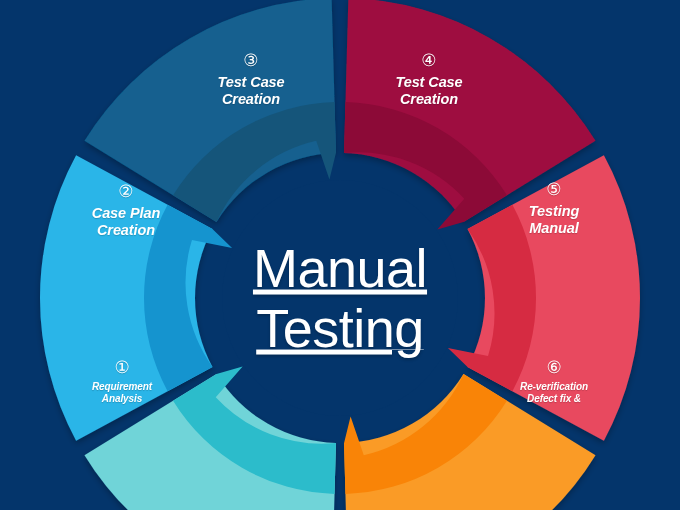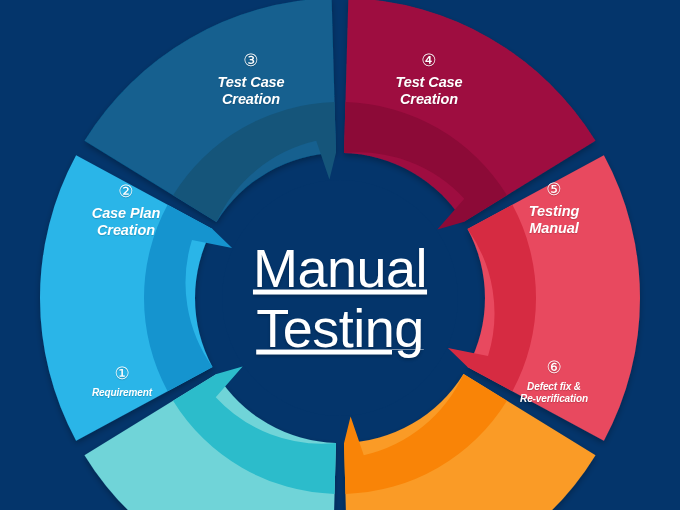--- a/index.html
+++ b/index.html
@@ -107,20 +107,21 @@
           <path d="M 506.94,400.70 A 196 196 0 0 1 345.47,493.92 L 344.05,442.94 L 350.58,416.53 L 363.78,455.21 A 145 145 0 0 0 463.50,373.98 Z" fill="#f98407"></path>
         </g>
         <circle cx="340" cy="298" r="118" fill="#04356b"></circle>
       </g>
   </svg>
 
   <div id="label-layer">
       <div class="seg-label" style="left: 122px; top: 382px;">
         <div class="seg-num">①</div>
         <div class="seg-text wide">Requirement</div>
+        <div class="seg-text wide">Analysis</div>
       </div>
       <div class="seg-label" style="left: 126px; top: 211px;">
         <div class="seg-num">②</div>
         <div class="seg-text">Case Plan</div>
         <div class="seg-text">Creation</div>
       </div>
       <div class="seg-label" style="left: 251px; top: 80px;">
         <div class="seg-num">③</div>
         <div class="seg-text">Test Case</div>
         <div class="seg-text">Creation</div>
@@ -130,22 +131,22 @@
         <div class="seg-text">Test Case</div>
         <div class="seg-text">Creation</div>
       </div>
       <div class="seg-label" style="left: 554px; top: 209px;">
         <div class="seg-num">⑤</div>
         <div class="seg-text">Testing</div>
         <div class="seg-text">Manual</div>
       </div>
       <div class="seg-label" style="left: 554px; top: 382px;">
         <div class="seg-num">⑥</div>
+        <div class="seg-text wide">Re-verification</div>
         <div class="seg-text wide">Defect fix &amp;</div>
-        <div class="seg-text wide">Re-verification</div>
       </div>
     </div>
 
   <div id="center-title">
     <span class="ln">Manual</span>
     <span class="ln">Testing</span>
   </div>
 
 </div>
 

